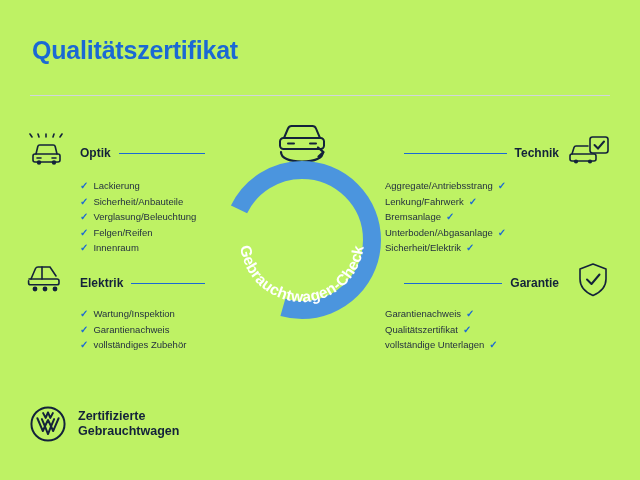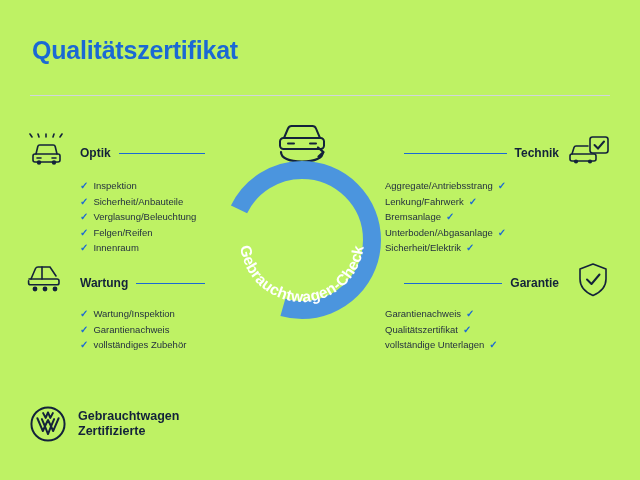--- a/index.html
+++ b/index.html
@@ -155,21 +155,21 @@
       <path d="M11 25 h4 M26 25 h4"></path>
     </svg>
   </div>
   <div class="section-head" style="left:80px; top:146px; width:125px;">
     <span class="sec-title">Optik</span>
     <span class="sec-rule"></span>
   </div>
   <div class="check-list left" style="left:80px; top:178px; width:150px;">
     <div class="row">
         <span class="chk">✓</span>
-        <span>Inspektion</span>
+        <span>Lackierung</span>
       </div>
     <div class="row">
         <span class="chk">✓</span>
         <span>Sicherheit/Anbauteile</span>
       </div>
     <div class="row">
         <span class="chk">✓</span>
         <span>Verglasung/Beleuchtung</span>
       </div>
     <div class="row">
@@ -223,21 +223,21 @@
     <svg width="46" height="36" viewBox="0 0 46 36" fill="none" stroke="#13223a" stroke-width="1.6" stroke-linecap="round">
       <path d="M5 17 L9.5 6.5 C10 5.5 10.9 5 12 5 H24 L30 14"></path>
       <path d="M3 17 H31 C32 17 33 17.8 33 19 V21 C33 22 32.2 22.8 31 22.8 H4.5 C3.4 22.8 2.6 22 2.6 21 V18.8"></path>
       <circle cx="9" cy="27" r="2.4" fill="#13223a" stroke="none"></circle>
       <circle cx="19" cy="27" r="2.4" fill="#13223a" stroke="none"></circle>
       <circle cx="29" cy="27" r="2.4" fill="#13223a" stroke="none"></circle>
       <path d="M16 5 V17"></path>
     </svg>
   </div>
   <div class="section-head" style="left:80px; top:276px; width:125px;">
-    <span class="sec-title">Wartung</span>
+    <span class="sec-title">Elektrik</span>
     <span class="sec-rule"></span>
   </div>
   <div class="check-list left" style="left:80px; top:306px; width:150px;">
     <div class="row">
         <span class="chk">✓</span>
         <span>Wartung/Inspektion</span>
       </div>
     <div class="row">
         <span class="chk">✓</span>
         <span>Garantienachweis</span>
@@ -298,18 +298,18 @@
 
   <div class="footer">
     <svg class="vw-logo" viewBox="0 0 40 40">
       <circle cx="20" cy="20" r="18.4" fill="none" stroke="#13223a" stroke-width="2.2"></circle>
       <path d="M20 7.2 L22.6 13.2 L25.4 7.9 M20 7.2 L17.4 13.2 L14.6 7.9
                M8.2 13.6 L14.3 27.8 L16.6 22.5 L13.2 14.6
                M31.8 13.6 L25.7 27.8 L23.4 22.5 L26.8 14.6
                M16.6 22.5 L20 31.2 L23.4 22.5 L20 15.6 Z" fill="none" stroke="#13223a" stroke-width="2.2" stroke-linejoin="round" stroke-linecap="round"></path>
     </svg>
     <div class="footer-text">
+      <div>Zertifizierte</div>
       <div>Gebrauchtwagen</div>
-      <div>Zertifizierte</div>
     </div>
   </div>
 
 </div>
 
 </body></html>

